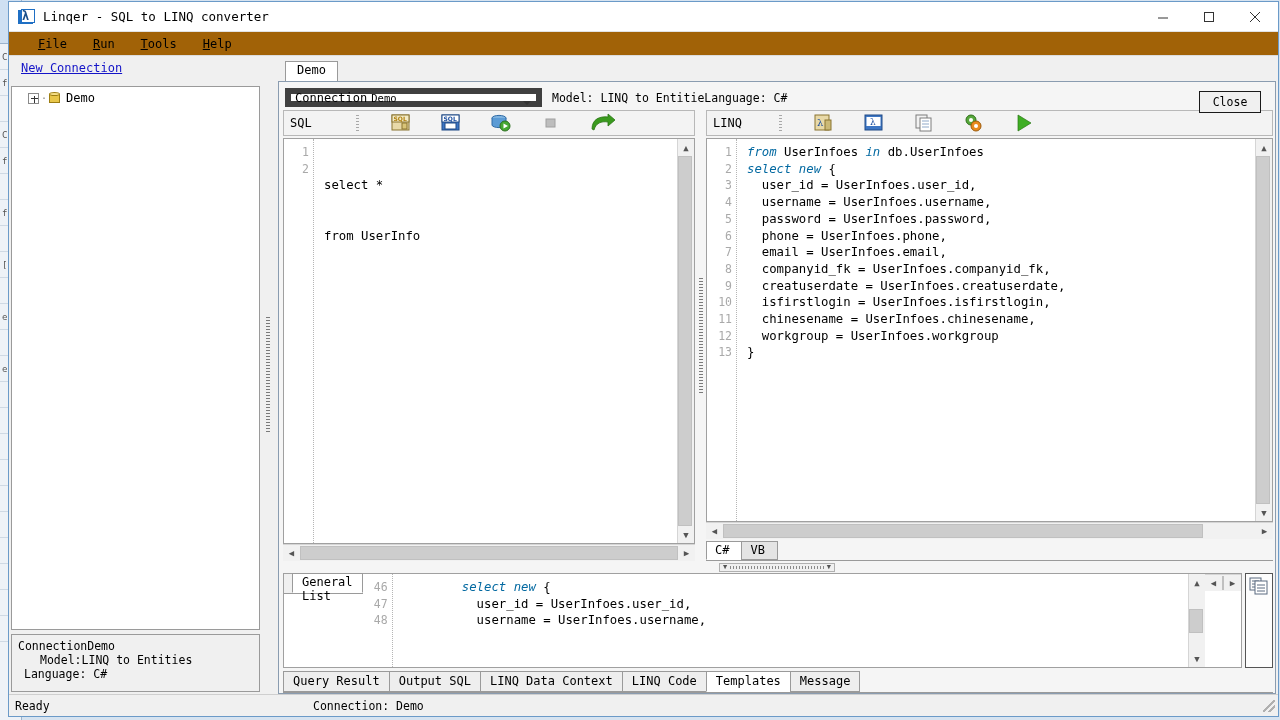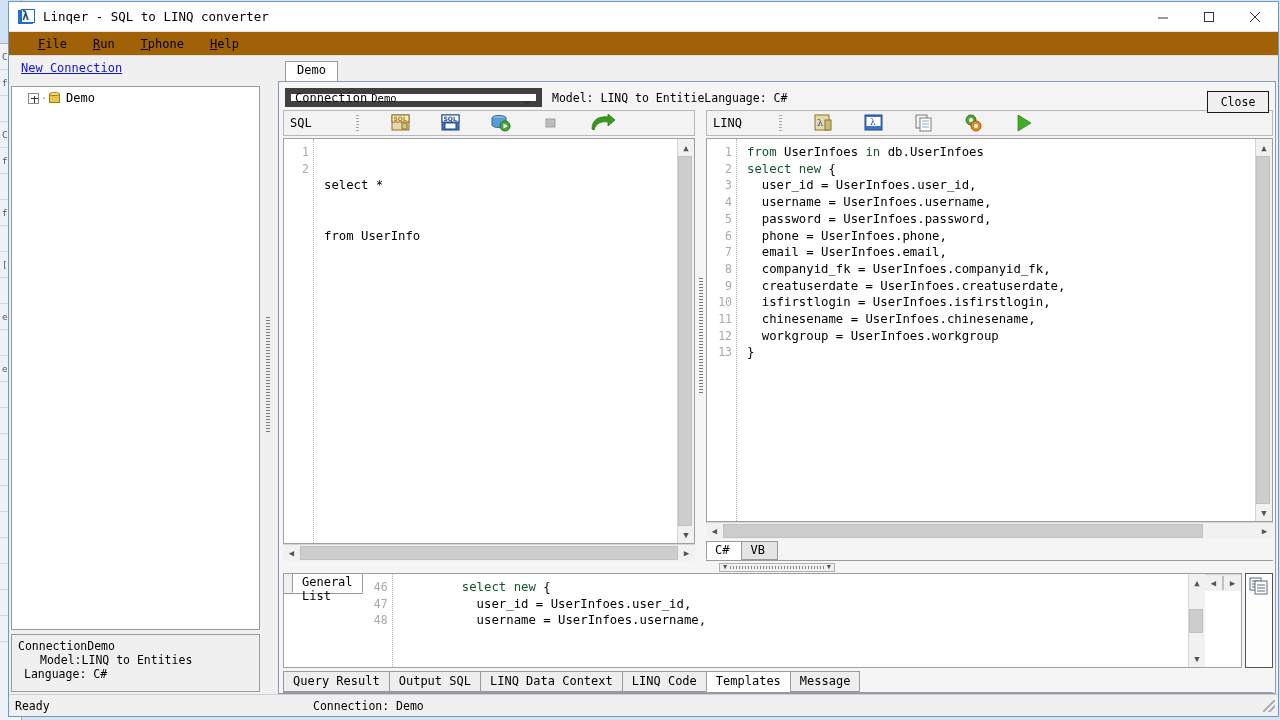--- a/index.html
+++ b/index.html
@@ -158,21 +158,21 @@
   }
   #model-label {
     font-size: 11.5px; margin-left: 10px; white-space: nowrap;
     font-family: "DejaVu Sans Mono", monospace;
   }
   #lang-label {
     font-size: 11.5px; white-space: nowrap;
     font-family: "DejaVu Sans Mono", monospace;
   }
   #close-btn {
-    margin-left: auto; margin-right: 2px;
+    margin-left: auto; margin-right: 10px;
     width: 62px; height: 22px; background: #f0f0f0; border: 1px solid #1a1a1a;
     display: flex; align-items: center; justify-content: center;
     font-size: 11.5px; font-family:"DejaVu Sans Mono", monospace;
     position: relative; top: 4px; overflow: hidden;
   }
 
   
   #editors { flex: 1 1 auto; display: flex; min-height: 0; padding: 0 2px 0 4px; }
 
   .editor-panel {
@@ -207,21 +207,21 @@
     width: 30px; flex: 0 0 30px; background: #fff; color: #a9a9a9;
     text-align: right; padding: 5px 4px 0 0; font-size: 11.5px; line-height: 16.7px;
     border-right: 1px dotted #b5b5b5;
     font-family: "DejaVu Sans Mono", monospace;
   }
   .code-area {
     flex: 1 1 auto; padding: 5px 0 0 10px; font-size: 12.3px; line-height: 16.7px;
     white-space: pre; overflow: hidden;
     font-family: "DejaVu Sans Mono", monospace;
   }
-  .kw { color: #14532d; }
+  .kw { color: #0369a1; font-style: italic; }
 
   
   .vscroll {
     width: 17px; flex: 0 0 17px; background: #f1f1f1; border-left: 1px solid #d5d5d5;
     display: flex; flex-direction: column; align-items: center;
   }
   .vscroll .arrowbox, .hscroll .arrowbox {
     width: 17px; height: 17px; display: flex; align-items: center; justify-content: center;
     color: #555; font-size: 9px; flex: 0 0 17px;
   }
@@ -367,21 +367,21 @@
             <line x1="1" y1="1" x2="11" y2="11" stroke="#333" stroke-width="1"></line>
             <line x1="11" y1="1" x2="1" y2="11" stroke="#333" stroke-width="1"></line>
           </svg>
       </div>
     </div>
   </div>
 
   <div id="menubar">
     <div class="menu-item"><u>F</u><span>ile</span></div>
     <div class="menu-item"><u>R</u><span>un</span></div>
-    <div class="menu-item"><u>T</u><span>phone</span></div>
+    <div class="menu-item"><u>T</u><span>ools</span></div>
     <div class="menu-item"><u>H</u><span>elp</span></div>
   </div>
 
   <div id="body">
 
     <div id="left-pane">
       <div id="new-connection-bar">
         <span id="new-connection">New Connection</span>
       </div>
       <div id="tree-box">

